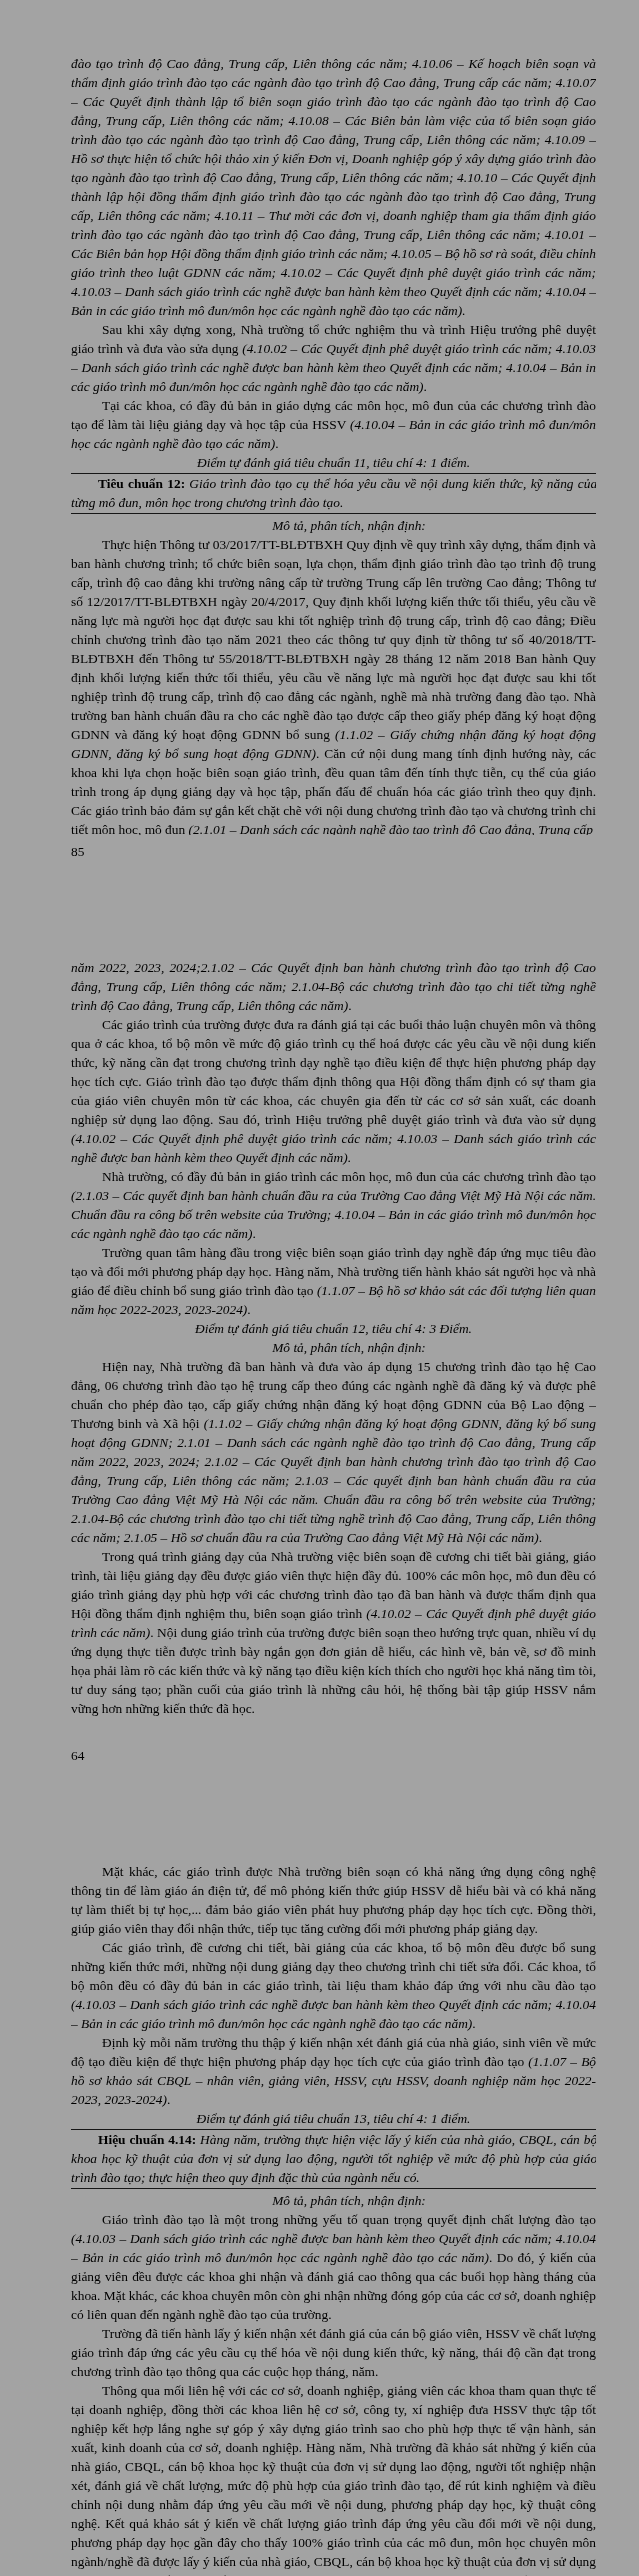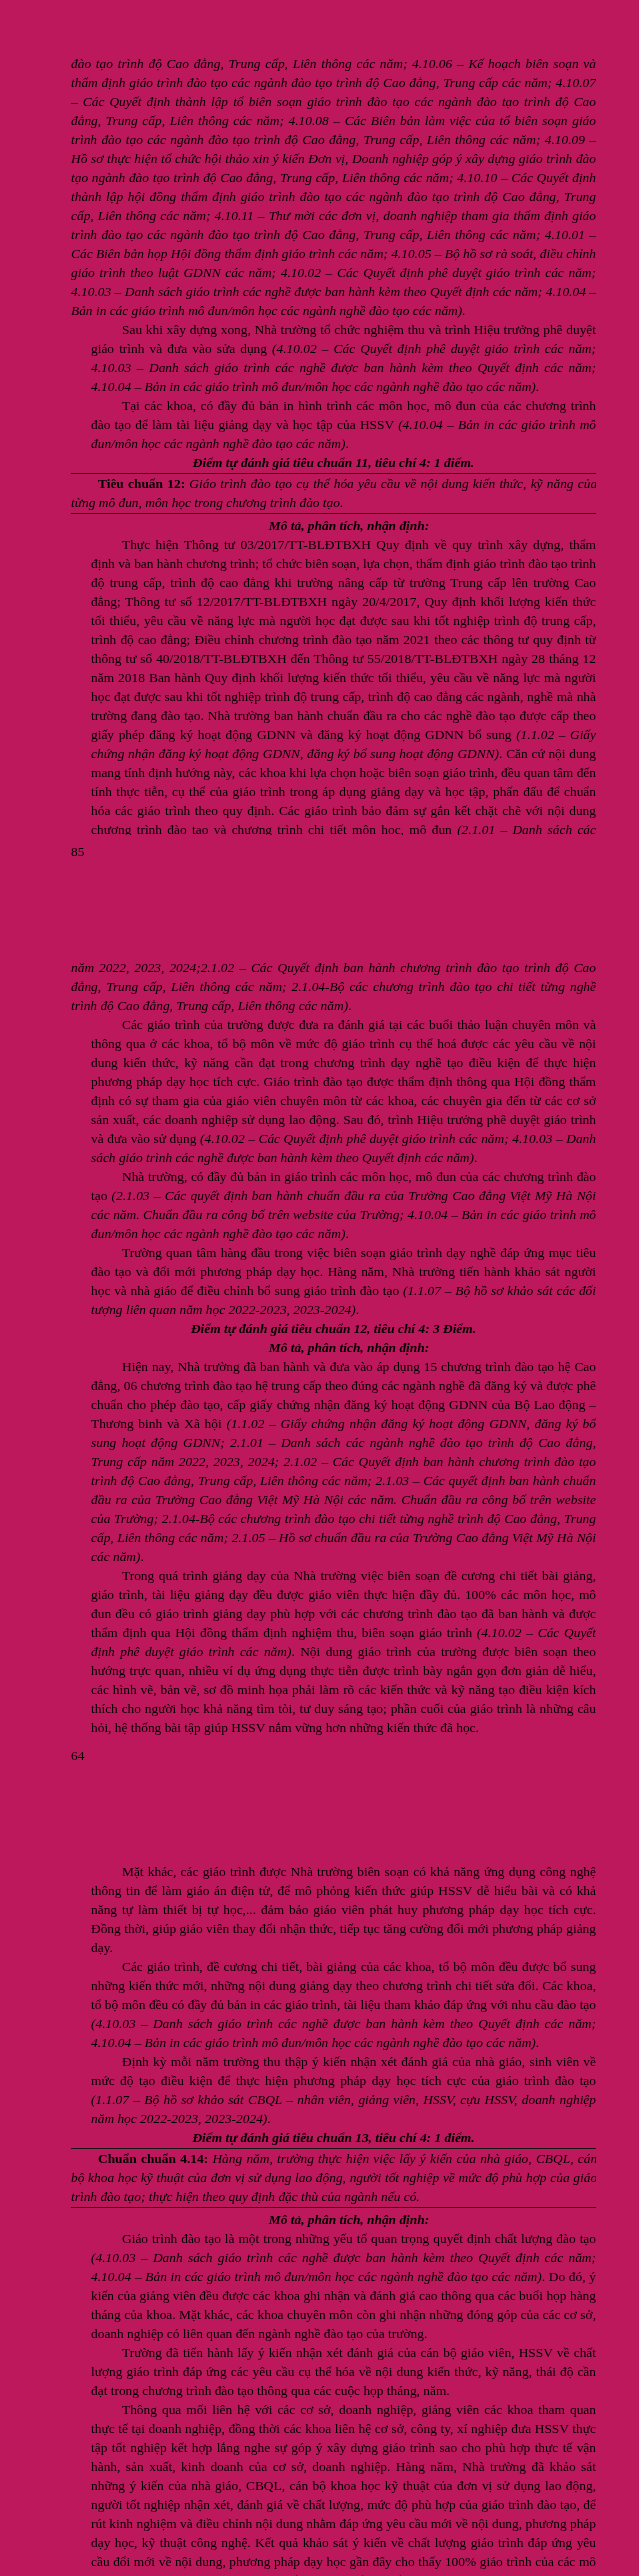--- a/index.html
+++ b/index.html
@@ -11,58 +11,58 @@
     line-height:19px;
     color:#000;
     width:639px;
   }
   .page{
     position:relative;
     height:904px;
     box-sizing:border-box;
     padding:54px 43px 0 71px;
     overflow:hidden;
-    background:#be185d;
+    background:#a3a3a3;
   }
   .page-content{height:781px;overflow:hidden;}
   .blk{text-align:justify;}
   .blk-cont{text-indent:0;}
-  .blk-para{text-indent:31px;margin-left:20px;}
+  .blk-para{text-indent:31px;}
   .blk-label{text-indent:31px;text-align:center;}
   .blk-score{text-align:center;text-indent:0;}
   .blk-box{
     border:1px solid #161616;
     margin:1px -3.6px 1.5px -4.6px;
     padding:0 1.5px 1px 3.6px;
     text-indent:27px;
   }
   .run-r{font-style:normal;font-weight:normal;}
   .run-i{font-style:italic;}
   .run-b{font-weight:bold;}
-  .run-bi{font-weight:bold;font-style:italic;}
+  .run-bi{font-weight:normal;font-style:italic;}
   .page-number{
     position:absolute;
     top:842px;
     left:71px;
     right:43px;
     text-align:left;
     font-style:normal;
     font-weight:normal;
   }
 </style>
 </head>
 <body>
 
 <div class="doc">
 
   <section class="page page-85">
     <div class="page-content">
         <div class="blk blk-cont"><span class="run-i">đào tạo trình độ Cao đẳng, Trung cấp, Liên thông các năm; 4.10.06 – Kế hoạch biên soạn và thẩm định giáo trình đào tạo các ngành đào tạo trình độ Cao đẳng, Trung cấp các năm; 4.10.07 – Các Quyết định thành lập tổ biên soạn giáo trình đào tạo các ngành đào tạo trình độ Cao đẳng, Trung cấp, Liên thông các năm; 4.10.08 – Các Biên bản làm việc của tổ biên soạn giáo trình đào tạo các ngành đào tạo trình độ Cao đẳng, Trung cấp, Liên thông các năm; 4.10.09 – Hồ sơ thực hiện tổ chức hội thảo xin ý kiến Đơn vị, Doanh nghiệp góp ý xây dựng giáo trình đào tạo ngành đào tạo trình độ Cao đẳng, Trung cấp, Liên thông các năm; 4.10.10 – Các Quyết định thành lập hội đồng thẩm định giáo trình đào tạo các ngành đào tạo trình độ Cao đẳng, Trung cấp, Liên thông các năm; 4.10.11 – Thư mời các đơn vị, doanh nghiệp tham gia thẩm định giáo trình đào tạo các ngành đào tạo trình độ Cao đẳng, Trung cấp, Liên thông các năm; 4.10.01 – Các Biên bản họp Hội đồng thẩm định giáo trình các năm; 4.10.05 – Bộ hồ sơ rà soát, điều chỉnh giáo trình theo luật GDNN các năm; 4.10.02 – Các Quyết định phê duyệt giáo trình các năm; 4.10.03 – Danh sách giáo trình các nghề được ban hành kèm theo Quyết định các năm; 4.10.04 – Bản in các giáo trình mô đun/môn học các ngành nghề đào tạo các năm).</span></div>
         <div class="blk blk-para"><span class="run-r">Sau khi xây dựng xong, Nhà trường tổ chức nghiệm thu và trình Hiệu trưởng phê duyệt giáo trình và đưa vào sửa dụng </span><span class="run-i">(4.10.02 – Các Quyết định phê duyệt giáo trình các năm; 4.10.03 – Danh sách giáo trình các nghề được ban hành kèm theo Quyết định các năm; 4.10.04 – Bản in các giáo trình mô đun/môn học các ngành nghề đào tạo các năm)</span><span class="run-r">.</span></div>
-        <div class="blk blk-para"><span class="run-r">Tại các khoa, có đầy đủ bản in hình trình các môn học, mô đun của các chương trình đào tạo để làm tài liệu giảng dạy và học tập của HSSV </span><span class="run-i">(4.10.04 – Bản in các giáo trình mô đun/môn học các ngành nghề đào tạo các năm)</span><span class="run-r">.</span></div>
+        <div class="blk blk-para"><span class="run-r">Tại các khoa, có đầy đủ bản in giáo dựng các môn học, mô đun của các chương trình đào tạo để làm tài liệu giảng dạy và học tập của HSSV </span><span class="run-i">(4.10.04 – Bản in các giáo trình mô đun/môn học các ngành nghề đào tạo các năm)</span><span class="run-r">.</span></div>
         <div class="blk blk-score"><span class="run-bi">Điểm tự đánh giá tiêu chuẩn 11, tiêu chí 4: 1 điểm.</span></div>
         <div class="blk blk-box"><span class="run-b">Tiêu chuẩn 12: </span><span class="run-i">Giáo trình đào tạo cụ thể hóa yêu cầu về nội dung kiến thức, kỹ năng của từng mô đun, môn học trong chương trình đào tạo.</span></div>
         <div class="blk blk-label"><span class="run-bi">Mô tả, phân tích, nhận định:</span></div>
         <div class="blk blk-para"><span class="run-r">Thực hiện Thông tư 03/2017/TT-BLĐTBXH Quy định về quy trình xây dựng, thẩm định và ban hành chương trình; tổ chức biên soạn, lựa chọn, thẩm định giáo trình đào tạo trình độ trung cấp, trình độ cao đẳng khi trường nâng cấp từ trường Trung cấp lên trường Cao đẳng; Thông tư số 12/2017/TT-BLĐTBXH ngày 20/4/2017, Quy định khối lượng kiến thức tối thiểu, yêu cầu về năng lực mà người học đạt được sau khi tốt nghiệp trình độ trung cấp, trình độ cao đẳng; Điều chỉnh chương trình đào tạo năm 2021 theo các thông tư quy định từ thông tư số 40/2018/TT-BLĐTBXH đến Thông tư 55/2018/TT-BLĐTBXH ngày 28 tháng 12 năm 2018 Ban hành Quy định khối lượng kiến thức tối thiểu, yêu cầu về năng lực mà người học đạt được sau khi tốt nghiệp trình độ trung cấp, trình độ cao đẳng các ngành, nghề mà nhà trường đang đào tạo. Nhà trường ban hành chuẩn đầu ra cho các nghề đào tạo được cấp theo giấy phép đăng ký hoạt động GDNN và đăng ký hoạt động GDNN bổ sung </span><span class="run-i">(1.1.02 – Giấy chứng nhận đăng ký hoạt động GDNN, đăng ký bổ sung hoạt động GDNN)</span><span class="run-r">. Căn cứ nội dung mang tính định hướng này, các khoa khi lựa chọn hoặc biên soạn giáo trình, đều quan tâm đến tính thực tiễn, cụ thể của giáo trình trong áp dụng giảng dạy và học tập, phấn đấu để chuẩn hóa các giáo trình theo quy định. Các giáo trình bảo đảm sự gắn kết chặt chẽ với nội dung chương trình đào tạo và chương trình chi tiết môn học, mô đun </span><span class="run-i">(2.1.01 – Danh sách các ngành nghề đào tạo trình độ Cao đẳng, Trung cấp</span></div>
       </div>
     <div class="page-number">85</div>
   </section>
 
   <section class="page page-86">
     <div class="page-content">
@@ -77,21 +77,21 @@
       </div>
     <div class="page-number">64</div>
   </section>
 
   <section class="page page-87">
     <div class="page-content">
         <div class="blk blk-para"><span class="run-r">Mặt khác, các giáo trình được Nhà trường biên soạn có khả năng ứng dụng công nghệ thông tin để làm giáo án điện tử, để mô phỏng kiến thức giúp HSSV dễ hiểu bài và có khả năng tự làm thiết bị tự học,... đảm bảo giáo viên phát huy phương pháp dạy học tích cực. Đồng thời, giúp giáo viên thay đổi nhận thức, tiếp tục tăng cường đổi mới phương pháp giảng dạy.</span></div>
         <div class="blk blk-para"><span class="run-r">Các giáo trình, đề cương chi tiết, bài giảng của các khoa, tổ bộ môn đều được bổ sung những kiến thức mới, những nội dung giảng dạy theo chương trình chi tiết sửa đổi. Các khoa, tổ bộ môn đều có đầy đủ bản in các giáo trình, tài liệu tham khảo đáp ứng với nhu cầu đào tạo </span><span class="run-i">(4.10.03 – Danh sách giáo trình các nghề được ban hành kèm theo Quyết định các năm; 4.10.04 – Bản in các giáo trình mô đun/môn học các ngành nghề đào tạo các năm)</span><span class="run-r">.</span></div>
         <div class="blk blk-para"><span class="run-r">Định kỳ mỗi năm trường thu thập ý kiến nhận xét đánh giá của nhà giáo, sinh viên về mức độ tạo điều kiện để thực hiện phương pháp dạy học tích cực của giáo trình đào tạo </span><span class="run-i">(1.1.07 – Bộ hồ sơ khảo sát CBQL – nhân viên, giảng viên, HSSV, cựu HSSV, doanh nghiệp năm học 2022-2023, 2023-2024)</span><span class="run-r">.</span></div>
         <div class="blk blk-score"><span class="run-bi">Điểm tự đánh giá tiêu chuẩn 13, tiêu chí 4: 1 điểm.</span></div>
-        <div class="blk blk-box"><span class="run-b">Chuẩn chuẩn 4.14: </span><span class="run-i">Hàng năm, trường thực hiện việc lấy ý kiến của nhà giáo, CBQL, cán bộ khoa học kỹ thuật của đơn vị sử dụng lao động, người tốt nghiệp về mức độ phù hợp của giáo trình đào tạo; thực hiện theo quy định đặc thù của ngành nếu có.</span></div>
+        <div class="blk blk-box"><span class="run-b">Hiệu chuẩn 4.14: </span><span class="run-i">Hàng năm, trường thực hiện việc lấy ý kiến của nhà giáo, CBQL, cán bộ khoa học kỹ thuật của đơn vị sử dụng lao động, người tốt nghiệp về mức độ phù hợp của giáo trình đào tạo; thực hiện theo quy định đặc thù của ngành nếu có.</span></div>
         <div class="blk blk-label"><span class="run-bi">Mô tả, phân tích, nhận định:</span></div>
         <div class="blk blk-para"><span class="run-r">Giáo trình đào tạo là một trong những yếu tố quan trọng quyết định chất lượng đào tạo </span><span class="run-i">(4.10.03 – Danh sách giáo trình các nghề được ban hành kèm theo Quyết định các năm; 4.10.04 – Bản in các giáo trình mô đun/môn học các ngành nghề đào tạo các năm)</span><span class="run-r">. Do đó, ý kiến của giảng viên đều được các khoa ghi nhận và đánh giá cao thông qua các buổi họp hàng tháng của khoa. Mặt khác, các khoa chuyên môn còn ghi nhận những đóng góp của các cơ sở, doanh nghiệp có liên quan đến ngành nghề đào tạo của trường.</span></div>
         <div class="blk blk-para"><span class="run-r">Trường đã tiến hành lấy ý kiến nhận xét đánh giá của cán bộ giáo viên, HSSV về chất lượng giáo trình đáp ứng các yêu cầu cụ thể hóa về nội dung kiến thức, kỹ năng, thái độ cần đạt trong chương trình đào tạo thông qua các cuộc họp tháng, năm.</span></div>
         <div class="blk blk-para"><span class="run-r">Thông qua mối liên hệ với các cơ sở, doanh nghiệp, giảng viên các khoa tham quan thực tế tại doanh nghiệp, đồng thời các khoa liên hệ cơ sở, công ty, xí nghiệp đưa HSSV thực tập tốt nghiệp kết hợp lắng nghe sự góp ý xây dựng giáo trình sao cho phù hợp thực tế vận hành, sản xuất, kinh doanh của cơ sở, doanh nghiệp. Hàng năm, Nhà trường đã khảo sát những ý kiến của nhà giáo, CBQL, cán bộ khoa học kỹ thuật của đơn vị sử dụng lao động, người tốt nghiệp nhận xét, đánh giá về chất lượng, mức độ phù hợp của giáo trình đào tạo, để rút kinh nghiệm và điều chỉnh nội dung nhằm đáp ứng yêu cầu mới về nội dung, phương pháp dạy học, kỹ thuật công nghệ. Kết quả khảo sát ý kiến về chất lượng giáo trình đáp ứng yêu cầu đổi mới về nội dung, phương pháp dạy học gần đây cho thấy 100% giáo trình của các mô đun, môn học chuyên môn ngành/nghề đã được lấy ý kiến của nhà giáo, CBQL, cán bộ khoa học kỹ thuật của đơn vị sử dụng lao động, người tốt nghiệp về mức độ phù hợp của giáo trình đào tạo </span><span class="run-i">(1.1.07 – Bộ hồ sơ khảo sát CBQL – nhân viên, giảng viên, HSSV, cựu HSSV, doanh nghiệp năm học 2022-2023, 2023-2024)</span></div>
       </div>
 
   </section>
 
 </div>
 

